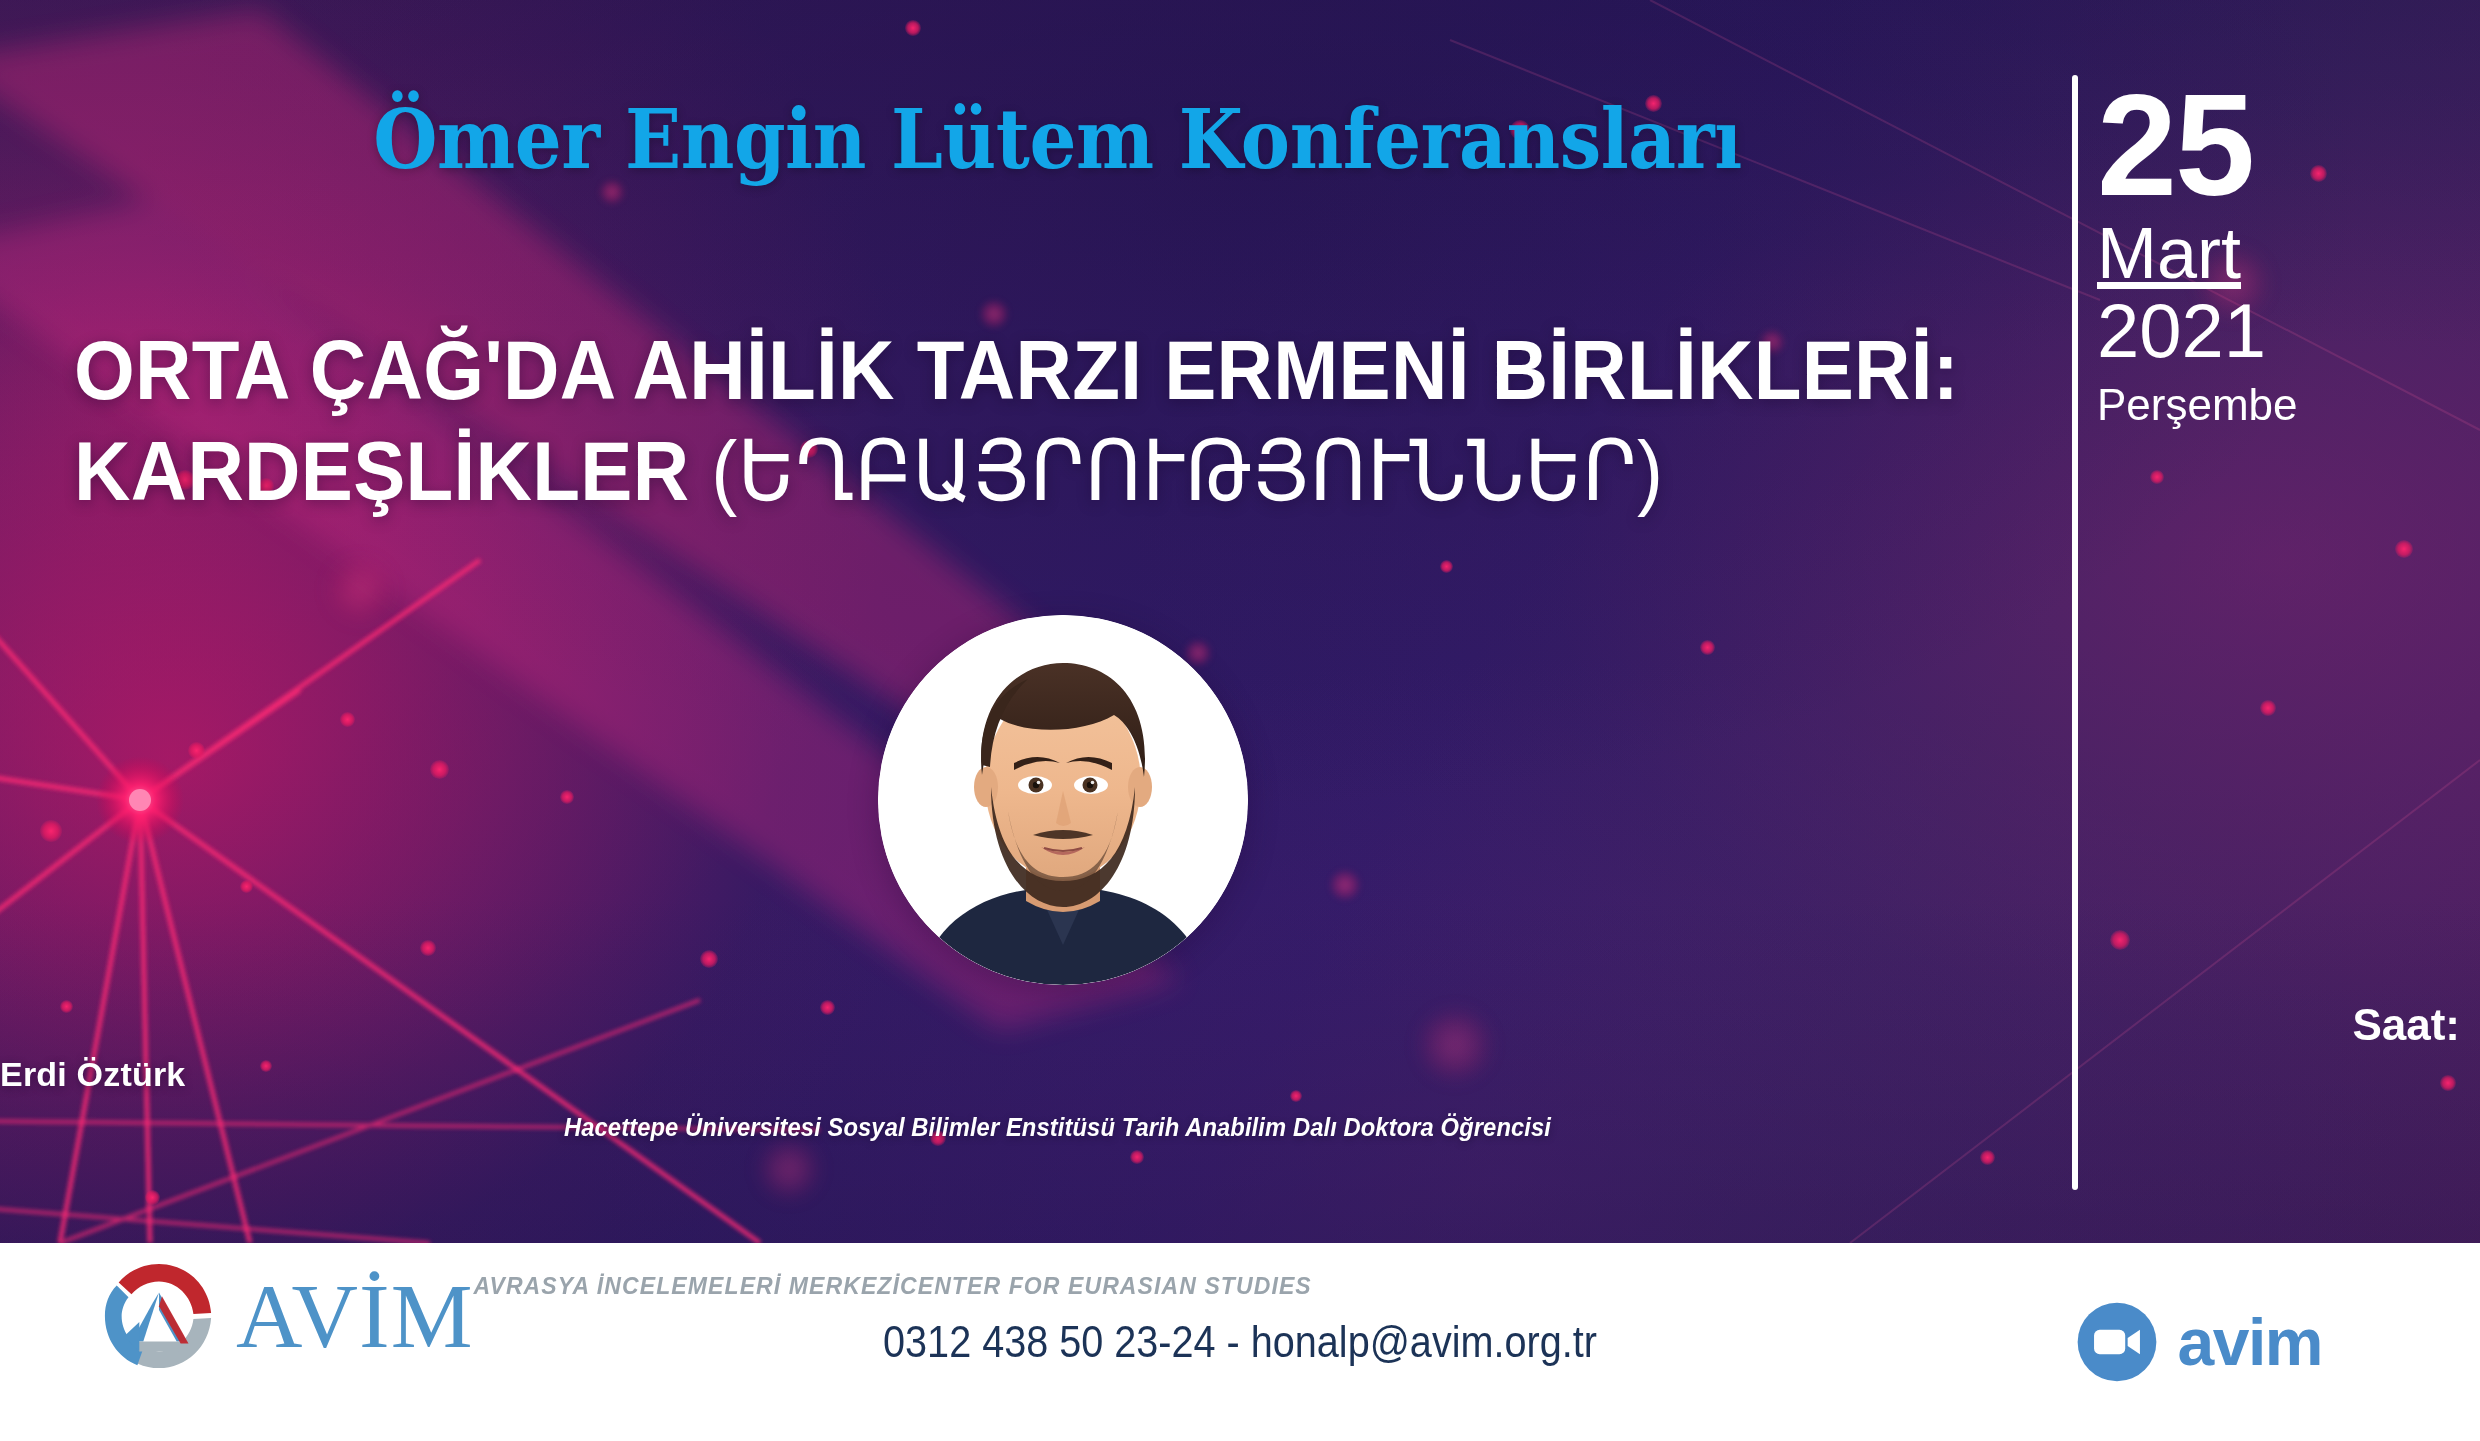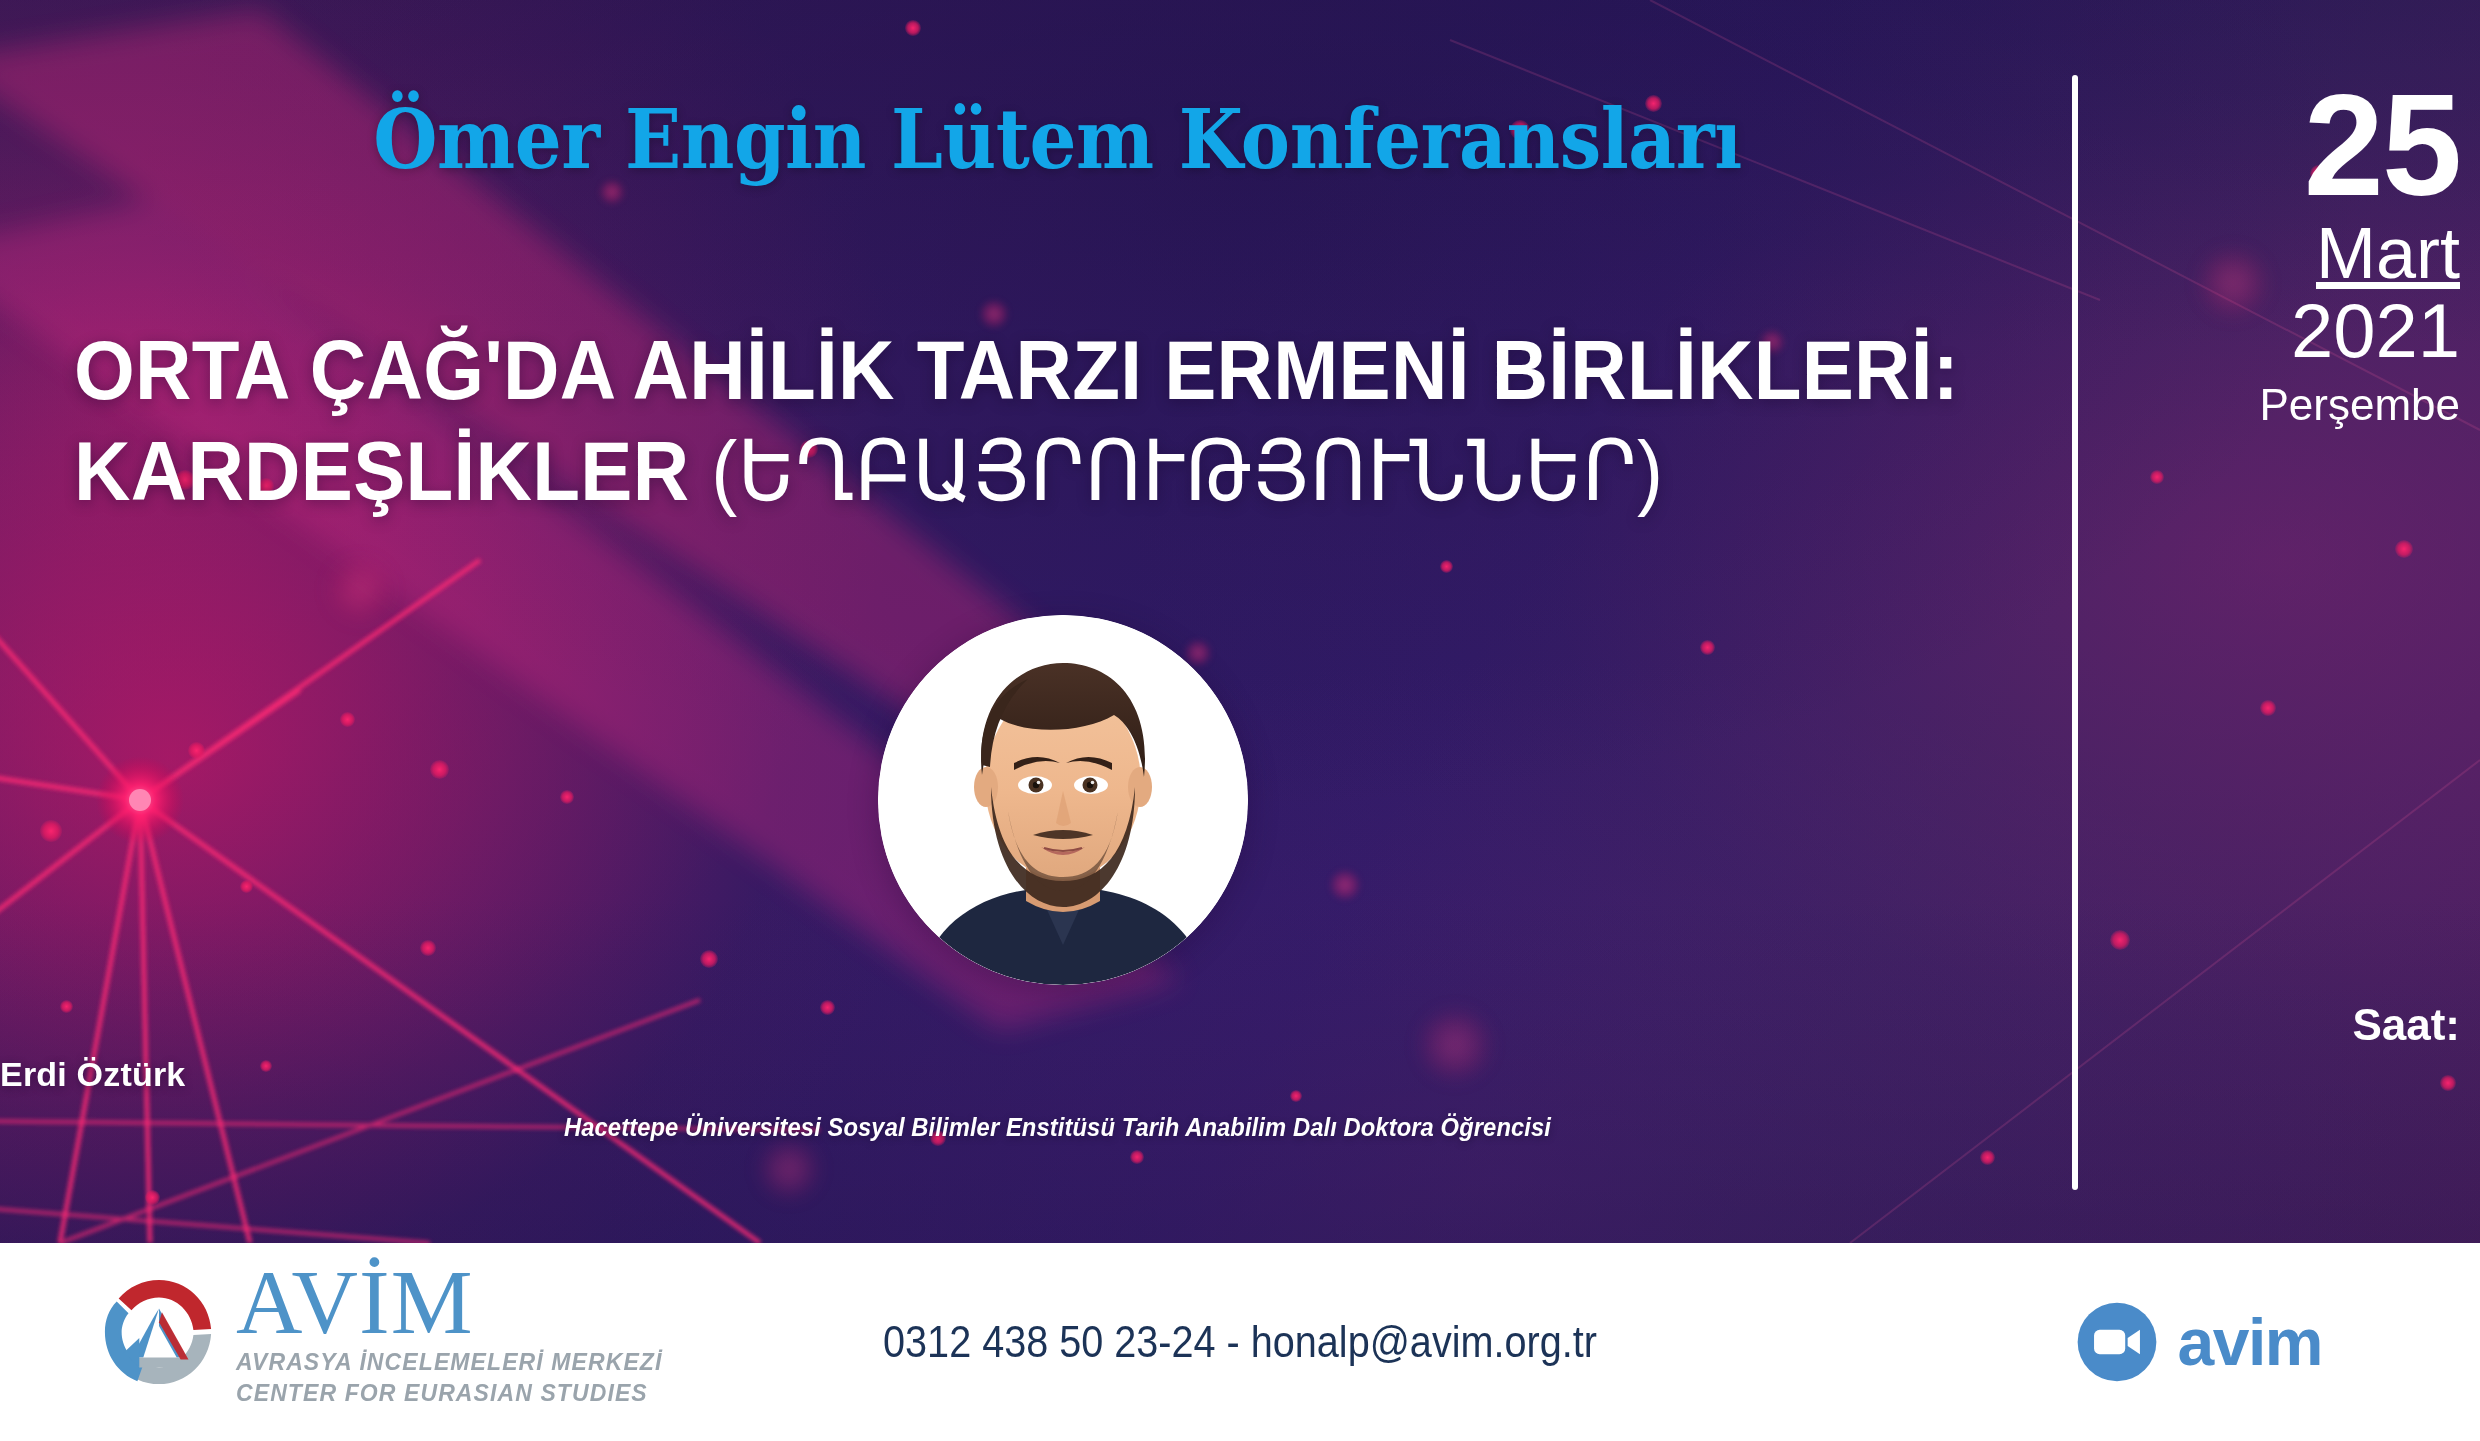--- a/index.html
+++ b/index.html
@@ -159,24 +159,23 @@
     top: 75px;
     width: 6px;
     height: 1115px;
     background: #ffffff;
     border-radius: 3px;
   }
 
   
   #date-block {
     position: absolute;
-    right: 20px;
+    right: 3px;
     top: 78px;
     width: 380px;
-    text-align: right;
     color: #ffffff;
   }
   #date-day {
     display: block;
     font-size: 144px;
     font-weight: bold;
     line-height: 0.94;
     letter-spacing: -2px;
   }
   #date-month {
@@ -235,21 +234,21 @@
   }
   #avim-logo {
     position: absolute;
     left: 100px;
     top: 14px;
     display: flex;
     align-items: center;
     gap: 18px;
   }
   #avim-mark { width: 118px; height: 118px; display: block; }
-  #avim-wordblock { display: flex; flex-direction: column; line-height: 1; }
+  #avim-wordblock { display: flex; flex-direction: row; line-height: 1; }
   #avim-word {
     font-family: "Liberation Serif", serif;
     font-size: 92px;
     color: #4E93C8;
     letter-spacing: 1px;
     line-height: 0.98;
   }
   .avim-sub {
     font-size: 23px;
     color: #9AA4AC;

